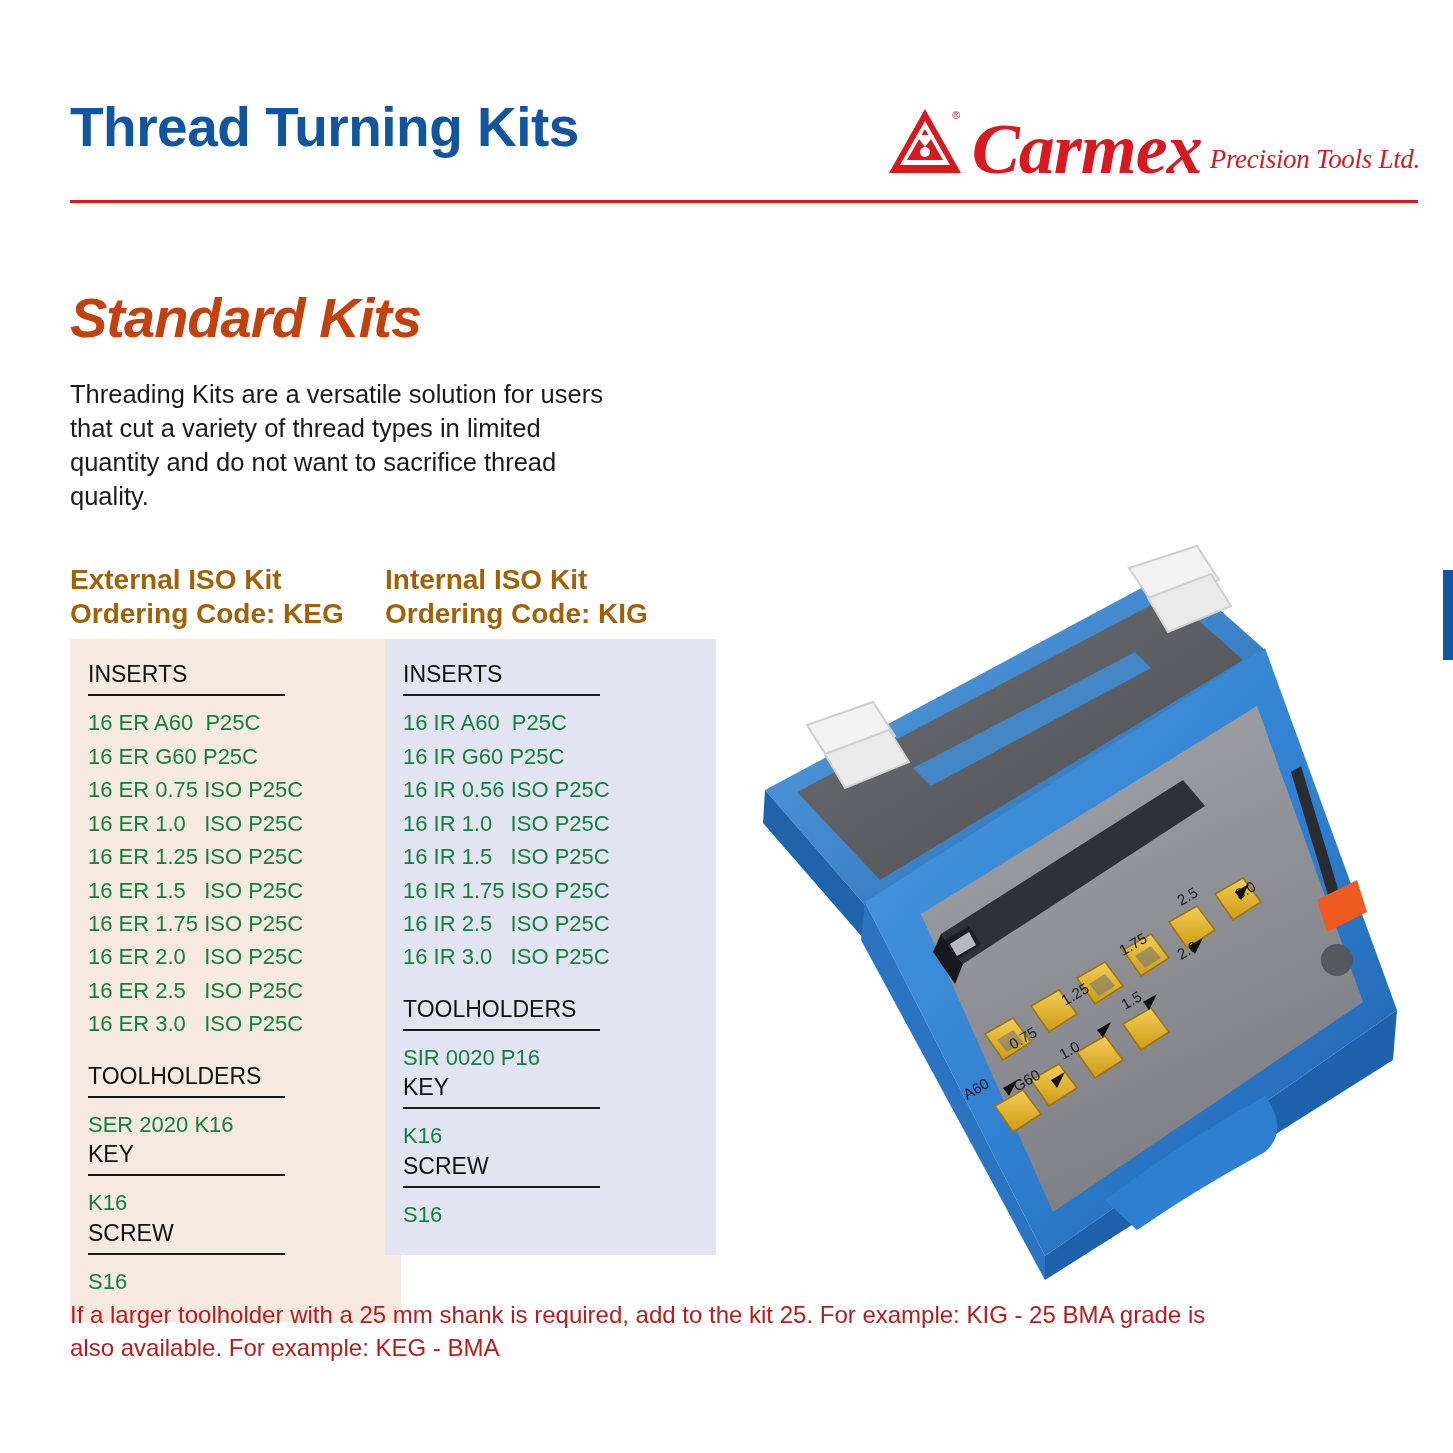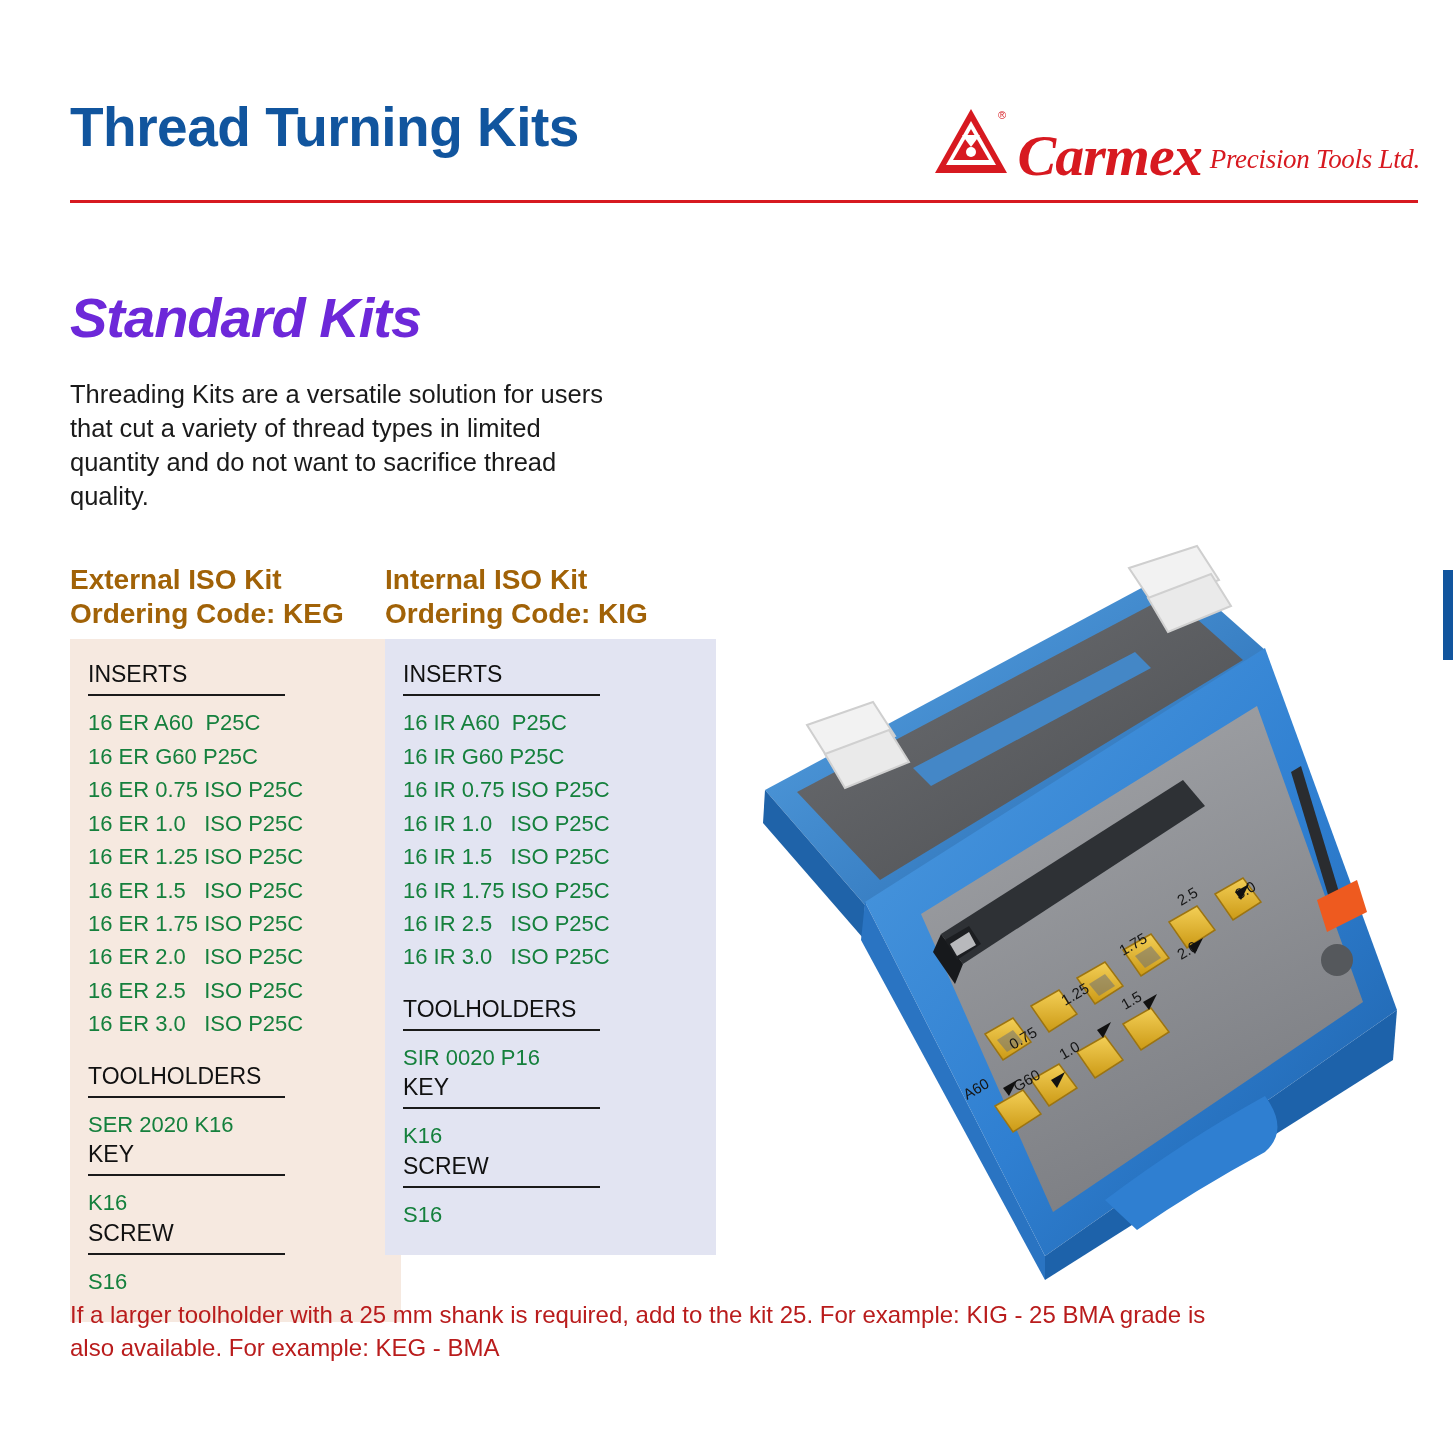--- a/index.html
+++ b/index.html
@@ -47,21 +47,21 @@
   }
   .brand-logo {
     width: 78px;
     height: 78px;
     position: relative;
   }
   .brand-name {
     font-family: "Liberation Serif", serif;
     font-style: italic;
     font-weight: bold;
-    font-size: 58px;
+    font-size: 72px;
     color: #d71920;
     line-height: 0.95;
     letter-spacing: -1px;
   }
   .brand-sub {
     font-family: "Liberation Serif", serif;
     font-style: italic;
     font-weight: normal;
     font-size: 27px;
     color: #d71920;
@@ -78,21 +78,21 @@
   }
 
   
   .section-title {
     position: absolute;
     left: 70px;
     top: 285px;
     font-size: 56px;
     font-weight: bold;
     font-style: italic;
-    color: #6d28d9;
+    color: #c2410c;
     letter-spacing: -1px;
   }
   .intro {
     position: absolute;
     left: 70px;
     top: 378px;
     width: 560px;
     font-size: 25.5px;
     line-height: 1.33;
     color: #1a1a1a;
@@ -243,21 +243,21 @@
 
   <div class="kit kit-int">
     <div class="kit-head">Internal ISO Kit
 Ordering Code: KIG</div>
     <div class="kit-box int">
 
       <div class="kit-group-label">INSERTS</div>
       <div class="kit-rule"></div>
       <div class="kit-item">16 IR A60  P25C</div>
       <div class="kit-item">16 IR G60 P25C</div>
-      <div class="kit-item">16 IR 0.75 ISO P25C</div>
+      <div class="kit-item">16 IR 0.56 ISO P25C</div>
       <div class="kit-item">16 IR 1.0   ISO P25C</div>
       <div class="kit-item">16 IR 1.5   ISO P25C</div>
       <div class="kit-item">16 IR 1.75 ISO P25C</div>
       <div class="kit-item">16 IR 2.5   ISO P25C</div>
       <div class="kit-item">16 IR 3.0   ISO P25C</div>
 
       <div class="kit-spacer"></div>
       <div class="kit-group-label">TOOLHOLDERS</div>
       <div class="kit-rule"></div>
       <div class="kit-item">SIR 0020 P16</div>

